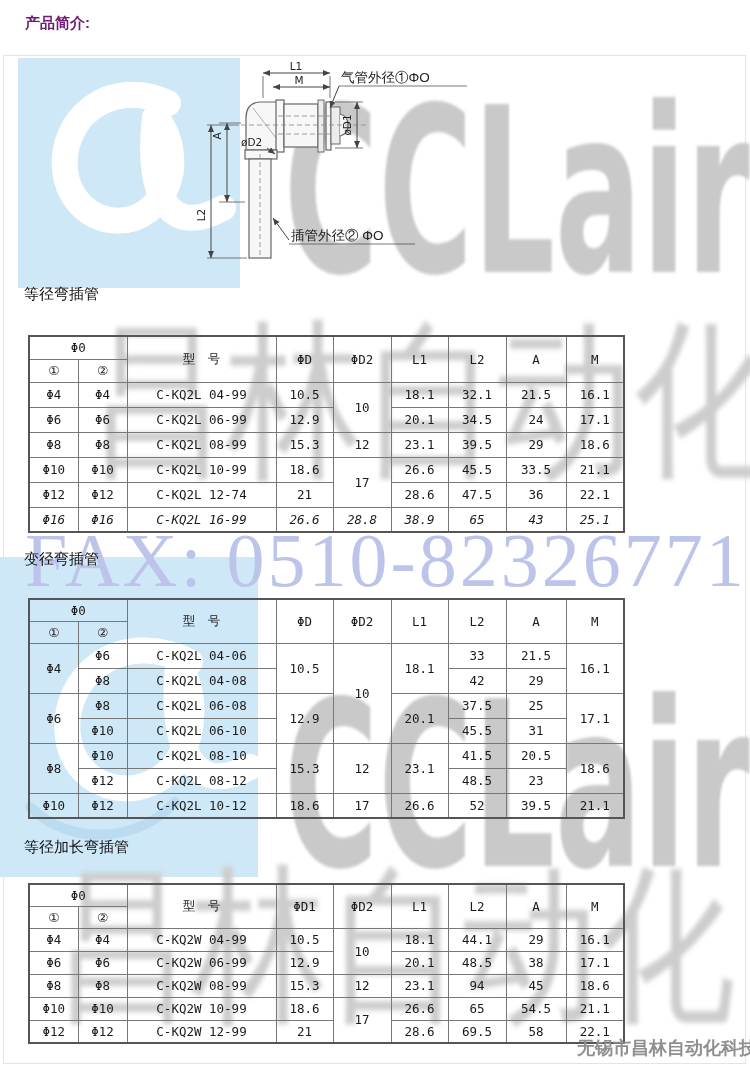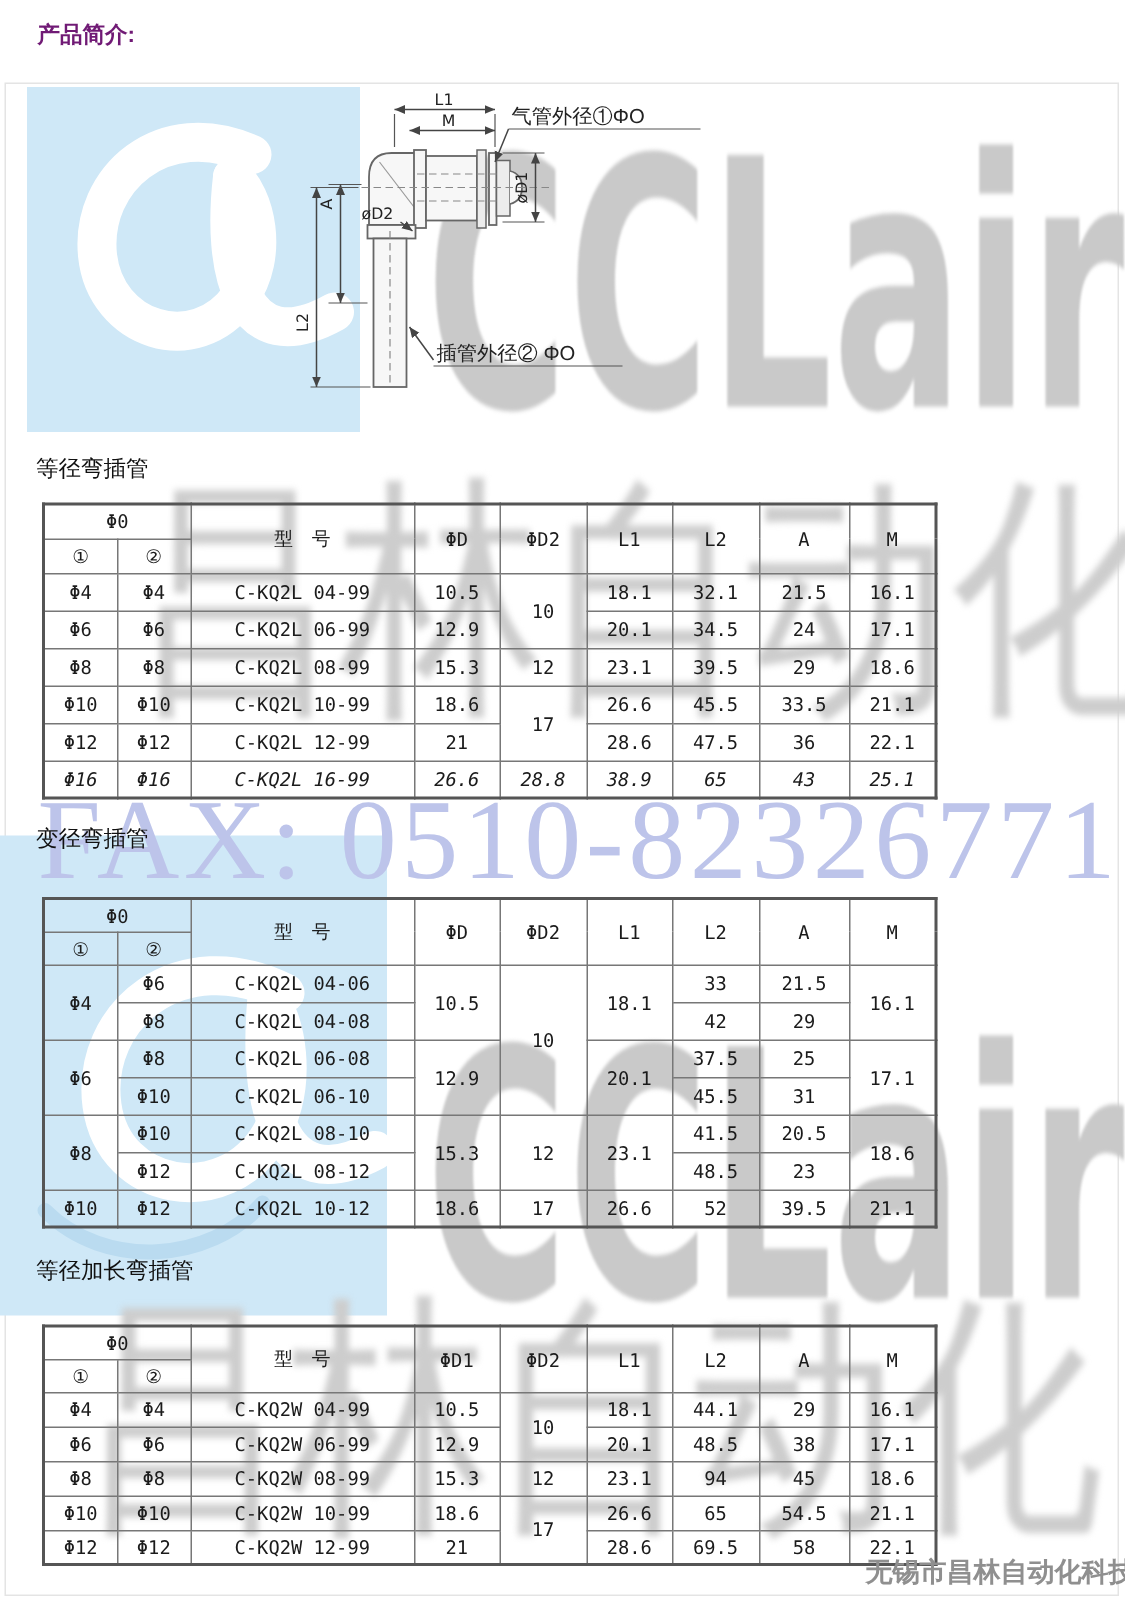--- a/index.html
+++ b/index.html
@@ -18,21 +18,21 @@
   .wm-phone{z-index:3;font-family:"Liberation Serif","DejaVu Serif",serif;color:#bdc4ea;
             line-height:1;letter-spacing:3px;white-space:nowrap;}
   #wm-tel{left:16px;top:444px;font-size:72px;}
   #wm-fax{left:25px;top:522px;font-size:76px;}
   #company{left:577px;top:1036px;z-index:5;font-size:18px;font-weight:bold;color:#8f8f8f;white-space:nowrap;}
 
   
   .content{z-index:4;}
   #intro-label{left:25px;top:14px;font-size:15px;font-weight:bold;color:#701a75;}
   .section-title{font-size:15px;color:#111;font-weight:normal;}
-  #title-1{left:24px;top:303px;}
+  #title-1{left:24px;top:285px;}
   #title-2{left:24px;top:550px;}
   #title-3{left:24px;top:838px;}
 
   table.spec{border-collapse:collapse;table-layout:fixed;background:transparent;border:2px solid #555;padding-left:44px;}
   table.spec th,table.spec td{border:1px solid #777;text-align:center;vertical-align:middle;padding:0;
       font-family:"DejaVu Sans Mono","DejaVu Sans",monospace;font-size:12.5px;font-weight:normal;color:#1b1b1b;}
   #table-0{left:28px;top:335px;}
   #table-1{left:28px;top:598px;}
   #table-2{left:28px;top:883px;}
 
@@ -210,21 +210,21 @@
           <td>18.6</td>
           <td rowspan="2">17</td>
           <td>26.6</td>
           <td>45.5</td>
           <td>33.5</td>
           <td>21.1</td>
         </tr>
         <tr style="height: 25px;">
           <td>Φ12</td>
           <td>Φ12</td>
-          <td>C-KQ2L 12-99</td>
+          <td>C-KQ2L 12-74</td>
           <td>21</td>
           <td>28.6</td>
           <td>47.5</td>
           <td>36</td>
           <td>22.1</td>
         </tr>
         <tr style="height: 25px; font-style: italic;">
           <td>Φ16</td>
           <td>Φ16</td>
           <td>C-KQ2L 16-99</td>

